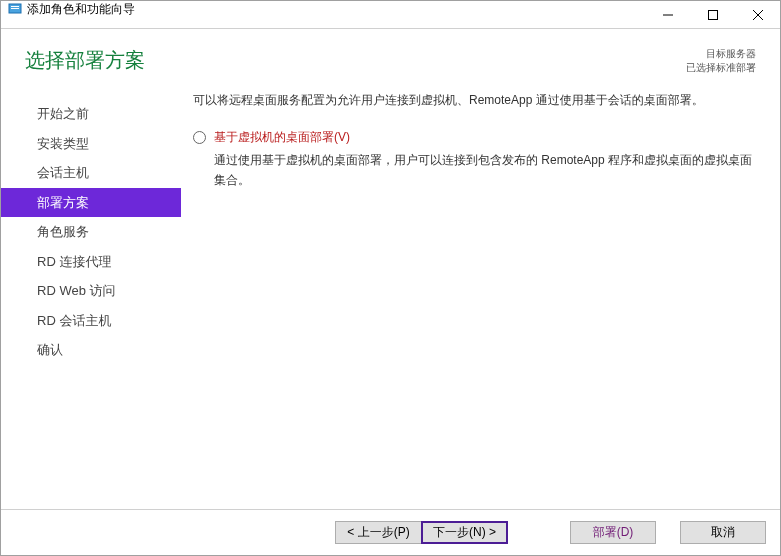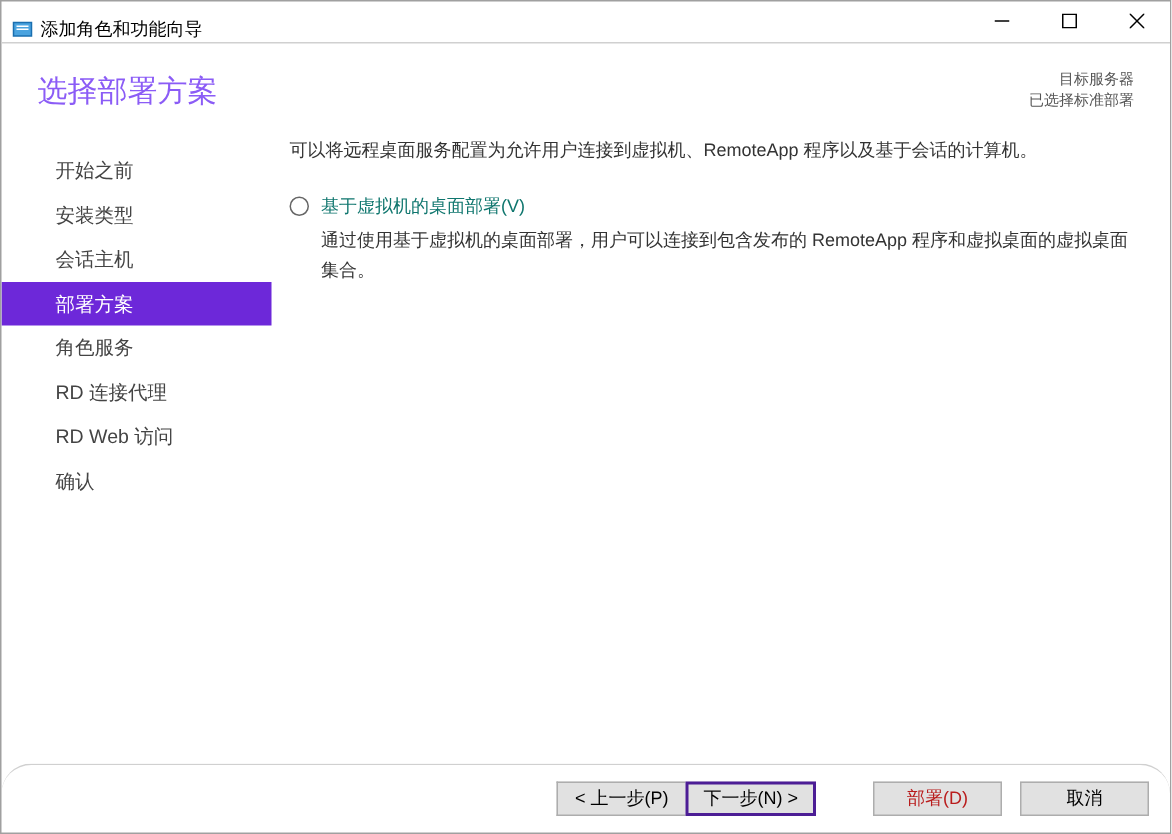--- a/index.html
+++ b/index.html
@@ -1,42 +1,42 @@
 <!DOCTYPE html>
 <html><head>
 <meta charset="utf-8">
 <style>
   * { margin: 0; padding: 0; box-sizing: border-box; }
   body { font-family: "Microsoft YaHei", "Segoe UI", sans-serif; font-size: 12px; color: #000; background: #fff; }
   .window { width: 781px; height: 556px; border: 1px solid #a0a0a0; display: flex; flex-direction: column; background: #fff; }
-  .titlebar { height: 28px; display: flex; align-items: flex-end; padding: 0 0 0 6px; border-bottom: 1px solid #d0d0d0; }
+  .titlebar { height: 28px; display: flex; align-items: flex-start; padding: 0 0 0 6px; border-bottom: 1px solid #d0d0d0; }
   .titlebar-icon { width: 16px; height: 16px; margin-right: 4px; display: inline-flex; align-items: center; justify-content: center; }
   .titlebar-title { flex: 1; font-size: 12px; color: #000; }
   .win-controls { display: flex; }
   .win-btn { width: 45px; height: 28px; display: flex; align-items: center; justify-content: center; cursor: pointer; }
   .header-area { padding: 18px 24px 8px 24px; display: flex; align-items: flex-start; }
-  .page-title { font-size: 20px; color: #8b5cf6; font-weight: 400; flex: 1; font-family: Liberation Serif, serif; }
+  .page-title { font-size: 20px; color: #15803d; font-weight: 400; flex: 1; font-family: Liberation Serif, serif; }
   .target-info { text-align: right; font-size: 10px; color: #555; line-height: 1.4; }
   .body-area { flex: 1; display: flex; padding: 8px 0 0 0; overflow: hidden; }
   .sidebar { width: 180px; padding: 8px 0 0 0; }
   .side-item { padding: 5px 10px 5px 36px; font-size: 13px; color: #444; cursor: pointer; line-height: 1.5; }
   .side-item.active { background: #6d28d9; color: #fff; }
   .side-item.disabled { color: #a0a0a0; cursor: default; }
   .content { flex: 1; padding: 0 24px 0 12px; font-size: 12px; color: #333; line-height: 1.6; }
   .intro { margin-bottom: 18px; }
   .opt-group { margin-bottom: 18px; }
   .radio-row { display: flex; align-items: center; margin-bottom: 4px; }
   .radio { width: 13px; height: 13px; border: 1px solid #666; border-radius: 50%; margin-right: 8px; display: inline-flex; align-items: center; justify-content: center; flex-shrink: 0; }
   .radio.checked::after { content: ""; width: 5px; height: 5px; background: #000; border-radius: 50%; }
-  .opt-label { font-size: 12px; color: #0f766e; }
+  .opt-label { font-size: 12px; color: #b91c1c; }
   .opt-desc { margin-left: 21px; font-size: 12px; color: #333; }
-  .footer { height: 46px; border-top: 1px solid #d0d0d0; display: flex; align-items: center; justify-content: flex-end; padding: 0 14px; gap: 12px; border-radius: 20px; }
+  .footer { height: 46px; border-top: 1px solid #d0d0d0; display: flex; align-items: center; justify-content: flex-end; padding: 0 14px; gap: 24px; }
   .btn { min-width: 86px; height: 23px; border: 1px solid #adadad; background: #e1e1e1; font-size: 12px; cursor: pointer; padding: 0 10px; }
   .btn.default { border: 2px solid #4c1d95; }
-  .btn:disabled { color: #b91c1c; cursor: default; }
+  .btn:disabled { color: #701a75; cursor: default; }
   .btn-pair { display: flex; }
   .btn-pair .btn:first-child { border-right: none; }
   .footer-gap { width: 14px; }
 </style>
 </head>
 <body>
 
 <div class="window">
 
   <div class="titlebar">
@@ -78,25 +78,26 @@
 
   <div class="body-area">
     <div class="sidebar">
       <div class="side-item">开始之前</div>
       <div class="side-item">安装类型</div>
       <div class="side-item">会话主机</div>
       <div class="side-item active">部署方案</div>
       <div class="side-item">角色服务</div>
       <div class="side-item">RD 连接代理</div>
       <div class="side-item">RD Web 访问</div>
+      <div class="side-item">RD 会话主机</div>
       <div class="side-item">确认</div>
     </div>
 
     <div class="content">
-      <div class="intro">可以将远程桌面服务配置为允许用户连接到虚拟机、RemoteApp 程序以及基于会话的计算机。</div>
+      <div class="intro">可以将远程桌面服务配置为允许用户连接到虚拟机、RemoteApp 通过使用基于会话的桌面部署。</div>
 
       <div class="opt-group">
         <div class="radio-row">
           <span class="radio"></span>
           <span class="opt-label">基于虚拟机的桌面部署(V)</span>
         </div>
         <div class="opt-desc">通过使用基于虚拟机的桌面部署，用户可以连接到包含发布的 RemoteApp 程序和虚拟桌面的虚拟桌面集合。</div>
       </div>
 
       <div class="opt-group">

